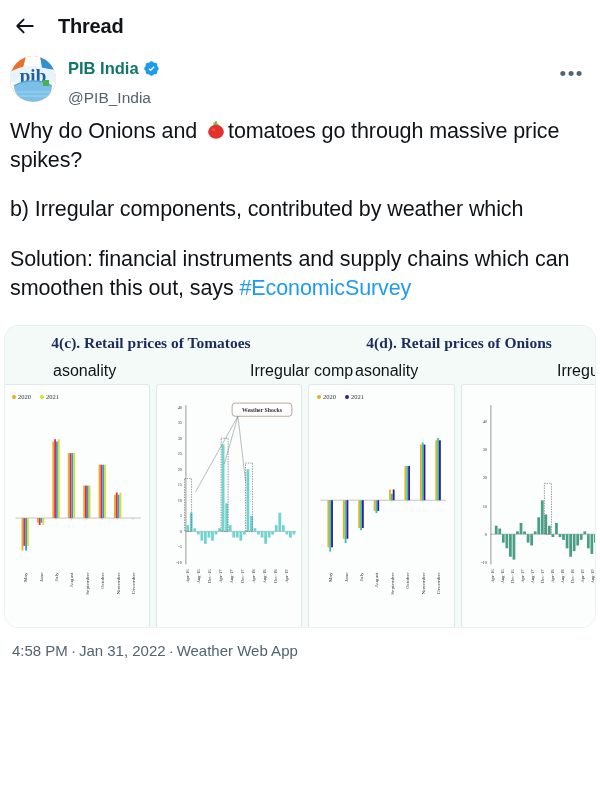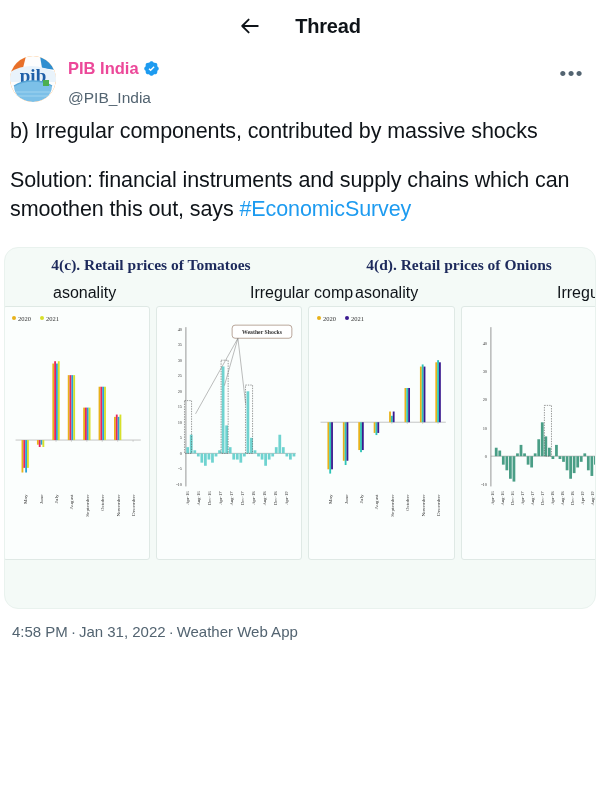--- a/index.html
+++ b/index.html
@@ -11,22 +11,21 @@
     color:#0f1419;
     overflow:hidden;
   }
 
   
   .header {
     height:52px;
     display:flex;
     align-items:center;
     padding:0 14px;
-    gap:34px;
-    justify-content:center;
+    gap:22px;
   }
   .back-arrow {
     width:22px; height:22px;
     position:relative;
     cursor:pointer;
     flex:0 0 auto;
   }
   .back-arrow svg { display:block; }
   .header-title {
     font-size:20px;
@@ -57,21 +56,21 @@
     line-height:1.25;
   }
   .author-name-line {
     display:flex;
     align-items:center;
     gap:4px;
   }
   .author-name {
     font-size:16.5px;
     font-weight:bold;
-    color:#ec4899;
+    color:#0f766e;
   }
   .verified { width:17px; height:17px; display:block; }
   .author-handle {
     font-size:15.5px;
     color:#536471;
     margin-top:9px;
   }
   .more-dots {
     position:absolute;
     right:16px; top:12px;
@@ -96,21 +95,21 @@
     display:inline-block;
     width:22px; height:22px;
     vertical-align:-3px;
     margin:0 1px 0 2px;
   }
   .hashtag { color:#1d9bf0; }
 
   
   .media {
     margin:12px 4px 0 4px;
-    height:362px;
+    height:303px;
     background:#f4faf7;
     border-radius:14px;
     overflow:hidden;
     position:relative;
     border:1px solid #e9f2ee;
   }
   .media-inner {
     position:absolute;
     left:-8px; top:0;
     width:616px; height:100%;
@@ -212,21 +211,30 @@
           <path fill="#fff" d="M10.8 15.9l-3-3 1.4-1.4 1.6 1.6 4.2-4.2 1.4 1.4z"></path>
         </svg>
       </span>
     </div>
     <div class="author-handle">@PIB_India</div>
   </div>
   <div class="more-dots">•••</div>
 </div>
 
 <div class="tweet-body">
-  <p class="tweet-para">b) Irregular components, contributed by massive shocks</p>
+  <p class="tweet-para">
+    <span>Why do Onions and </span><span class="tomato-emoji"><svg width="22" height="22" viewBox="0 0 24 24" aria-hidden="true">
+          <path d="M10 3.4c.9-.8 2.3-1.1 3.4-.6-.3 1-.9 1.8-1.8 2.2z" fill="#7cb342"></path>
+          <path d="M8.6 4.2c1.2-.5 2.6-.4 3.6.3-.8.7-1.9 1-3 .8z" fill="#8bc34a"></path>
+          <ellipse cx="12" cy="14" rx="8.6" ry="7.6" fill="#e3322c"></ellipse>
+          <ellipse cx="9.3" cy="11.8" rx="2.3" ry="1.6" fill="#ef5350" opacity="0.7"></ellipse>
+          <path d="M12 6.2c-1.8 0-3 .6-3.6 1.2.8-2.2 2.6-2.8 3.6-2.8s2.7.6 3.5 2.8c-.6-.6-1.8-1.2-3.5-1.2z" fill="#66a336"></path>
+        </svg></span><span>tomatoes go through massive price spikes?</span>
+  </p>
+  <p class="tweet-para">b) Irregular components, contributed by weather which</p>
   <p class="tweet-para">
     <span>Solution: financial instruments and supply chains which can smoothen this out, says </span><a class="hashtag" href="#" style="text-decoration:none">#EconomicSurvey</a>
   </p>
 </div>
 
 <div class="media">
   <div class="media-inner">
 
     <div class="fig-titles">
       <div class="fig-title">4(c). Retail prices of Tomatoes</div>

